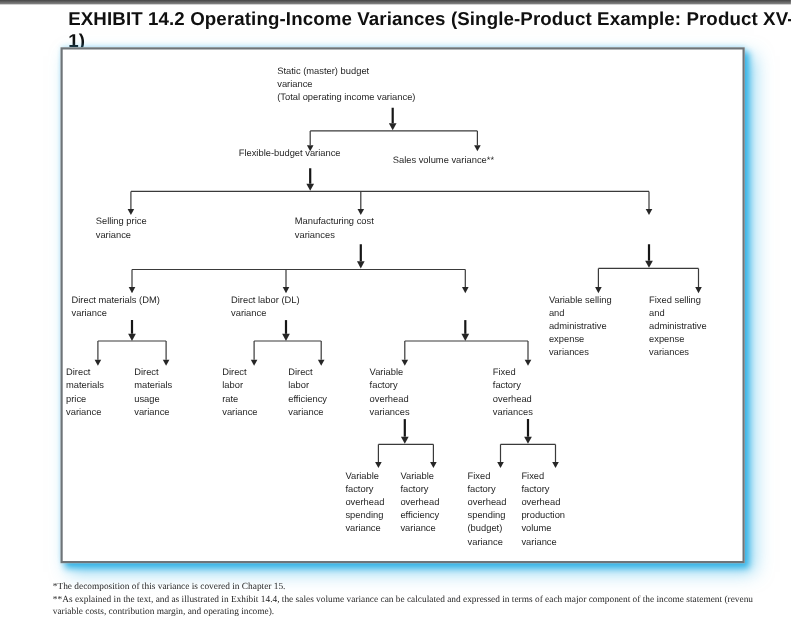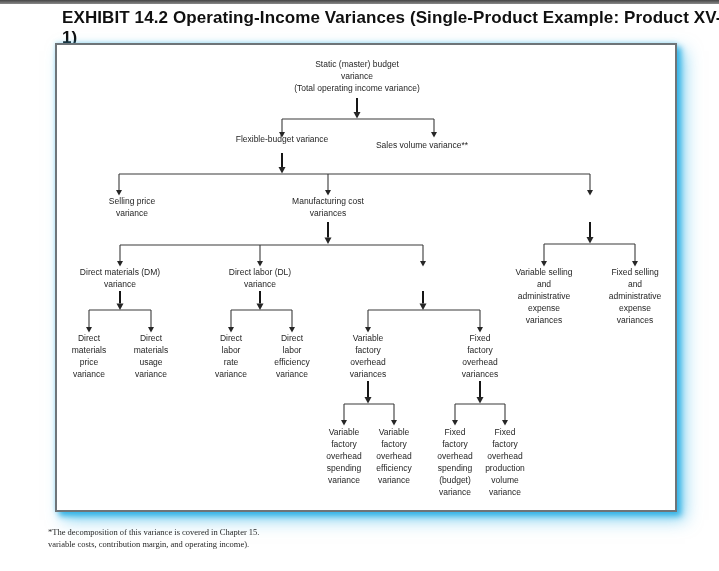--- a/index.html
+++ b/index.html
@@ -17,21 +17,21 @@
     font-size:17px;font-weight:bold;color:#101010;letter-spacing:.1px;padding-left:32px;
   }
   .chartbox{
     position:absolute;left:55px;top:43px;width:622px;height:469px;
     box-sizing:border-box;background:#fff;
     border:2px solid #6e7478;
     box-shadow:4px 4px 6px var(--shadow-c,#33b3e6), 8px 8px 16px rgba(51,179,230,.55), 0 -1px 4px rgba(51,179,230,.25);
   }
   .chartbox svg{position:absolute;left:0;top:0;}
   .node{
-    position:absolute;text-align:center;white-space:pre-line;
+    position:absolute;text-align:left;white-space:pre-line;
     font-size:8.5px;line-height:12px;color:#1f1f1f;
   }
   svg line{stroke:#3a3a3a;stroke-width:1.1;}
   svg line.b{stroke:#161616;stroke-width:2;}
   svg path.h{stroke:#3a3a3a;stroke-width:1.1;fill:none;}
   svg path.a{fill:#262626;stroke:none;}
   .footnotes{
     position:absolute;left:48px;top:527px;width:680px;
     font-family:"Liberation Serif", serif;
     font-size:8.5px;line-height:11.5px;color:#272727;
@@ -201,14 +201,15 @@
   <div class="node" style="left:417px;top:381px;width:62px">Fixed
 factory
 overhead
 production
 volume
 variance</div>
 </div>
 
 <div class="footnotes">
   <div>*The decomposition of this variance is covered in Chapter 15.</div>
+  <div class="clip">**As explained in the text, and as illustrated in Exhibit 14.4, the sales volume variance can be calculated and expressed in terms of each major component of the income statement (revenu</div>
   <div>variable costs, contribution margin, and operating income).</div>
 </div>
 
 </body></html>

